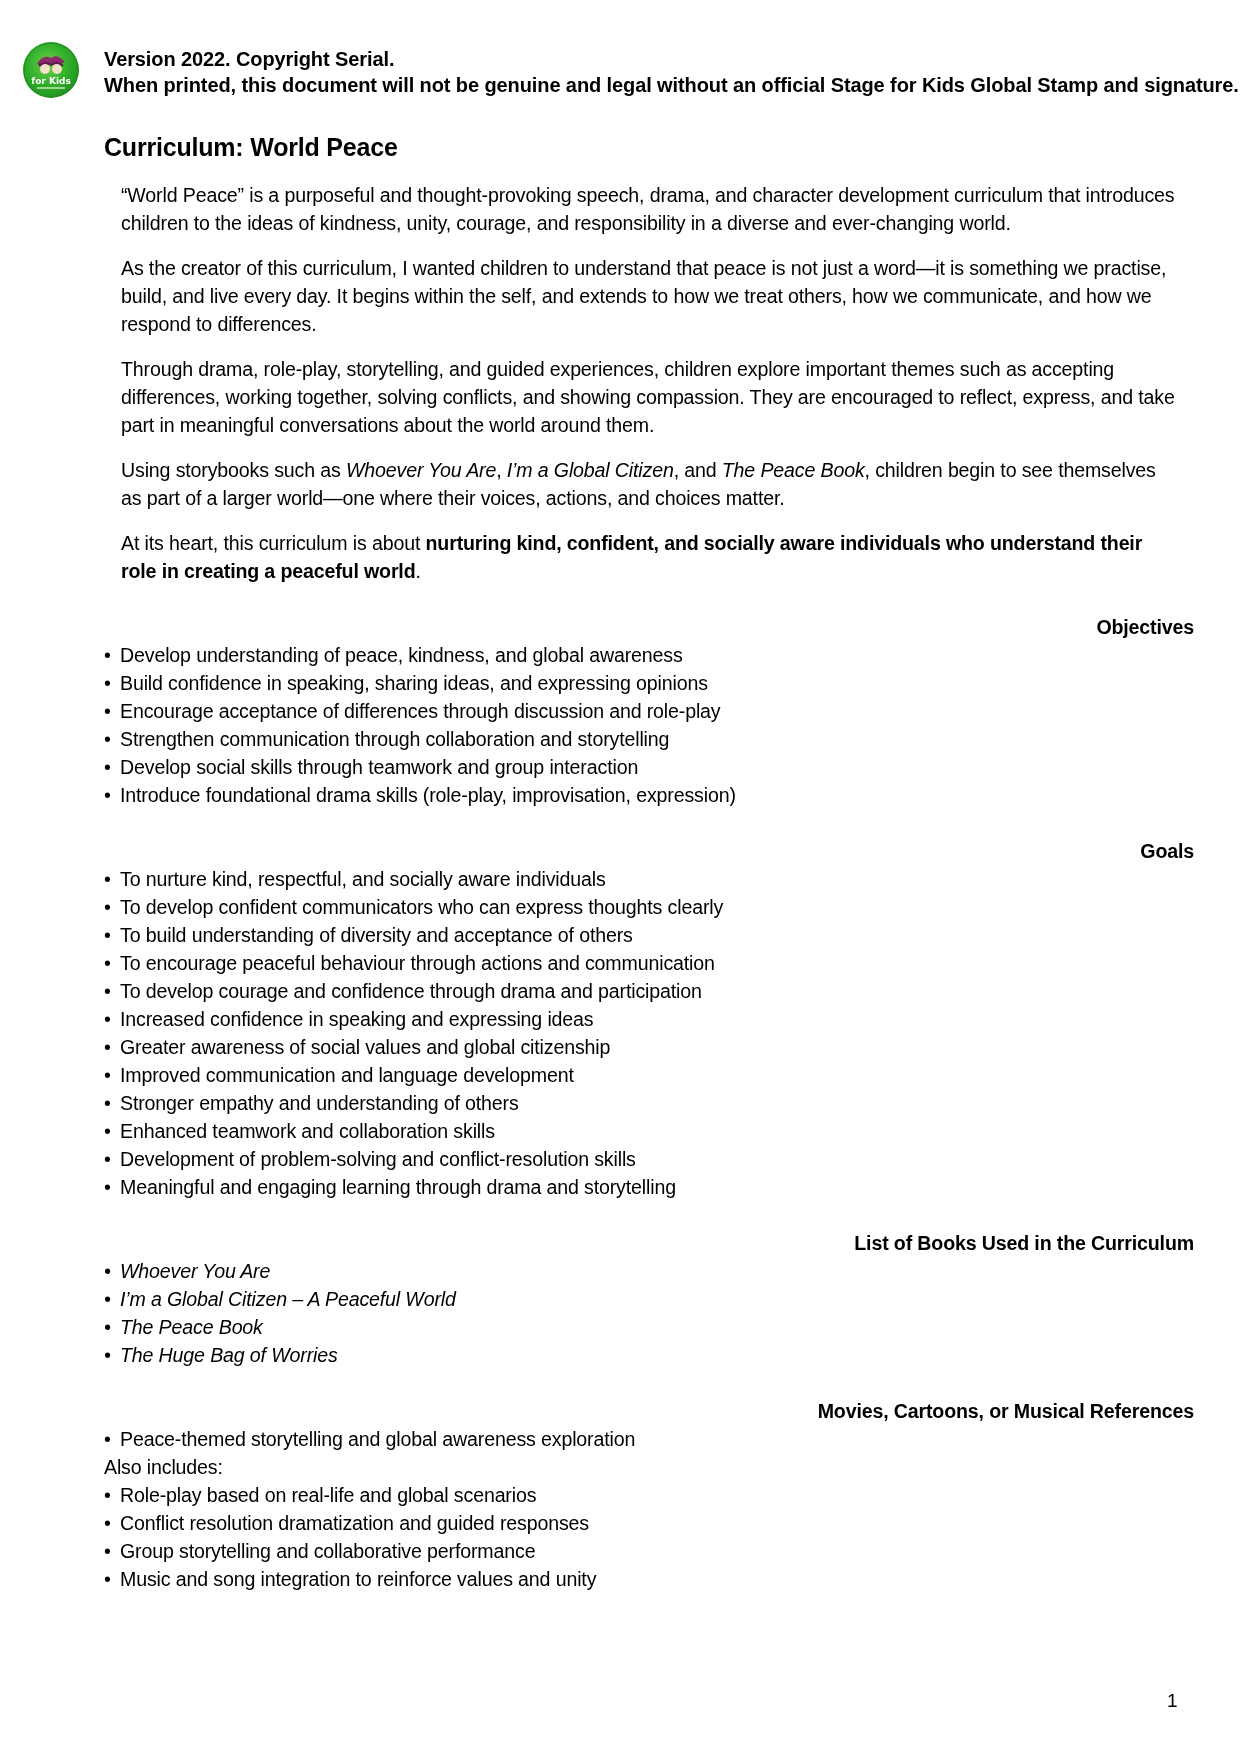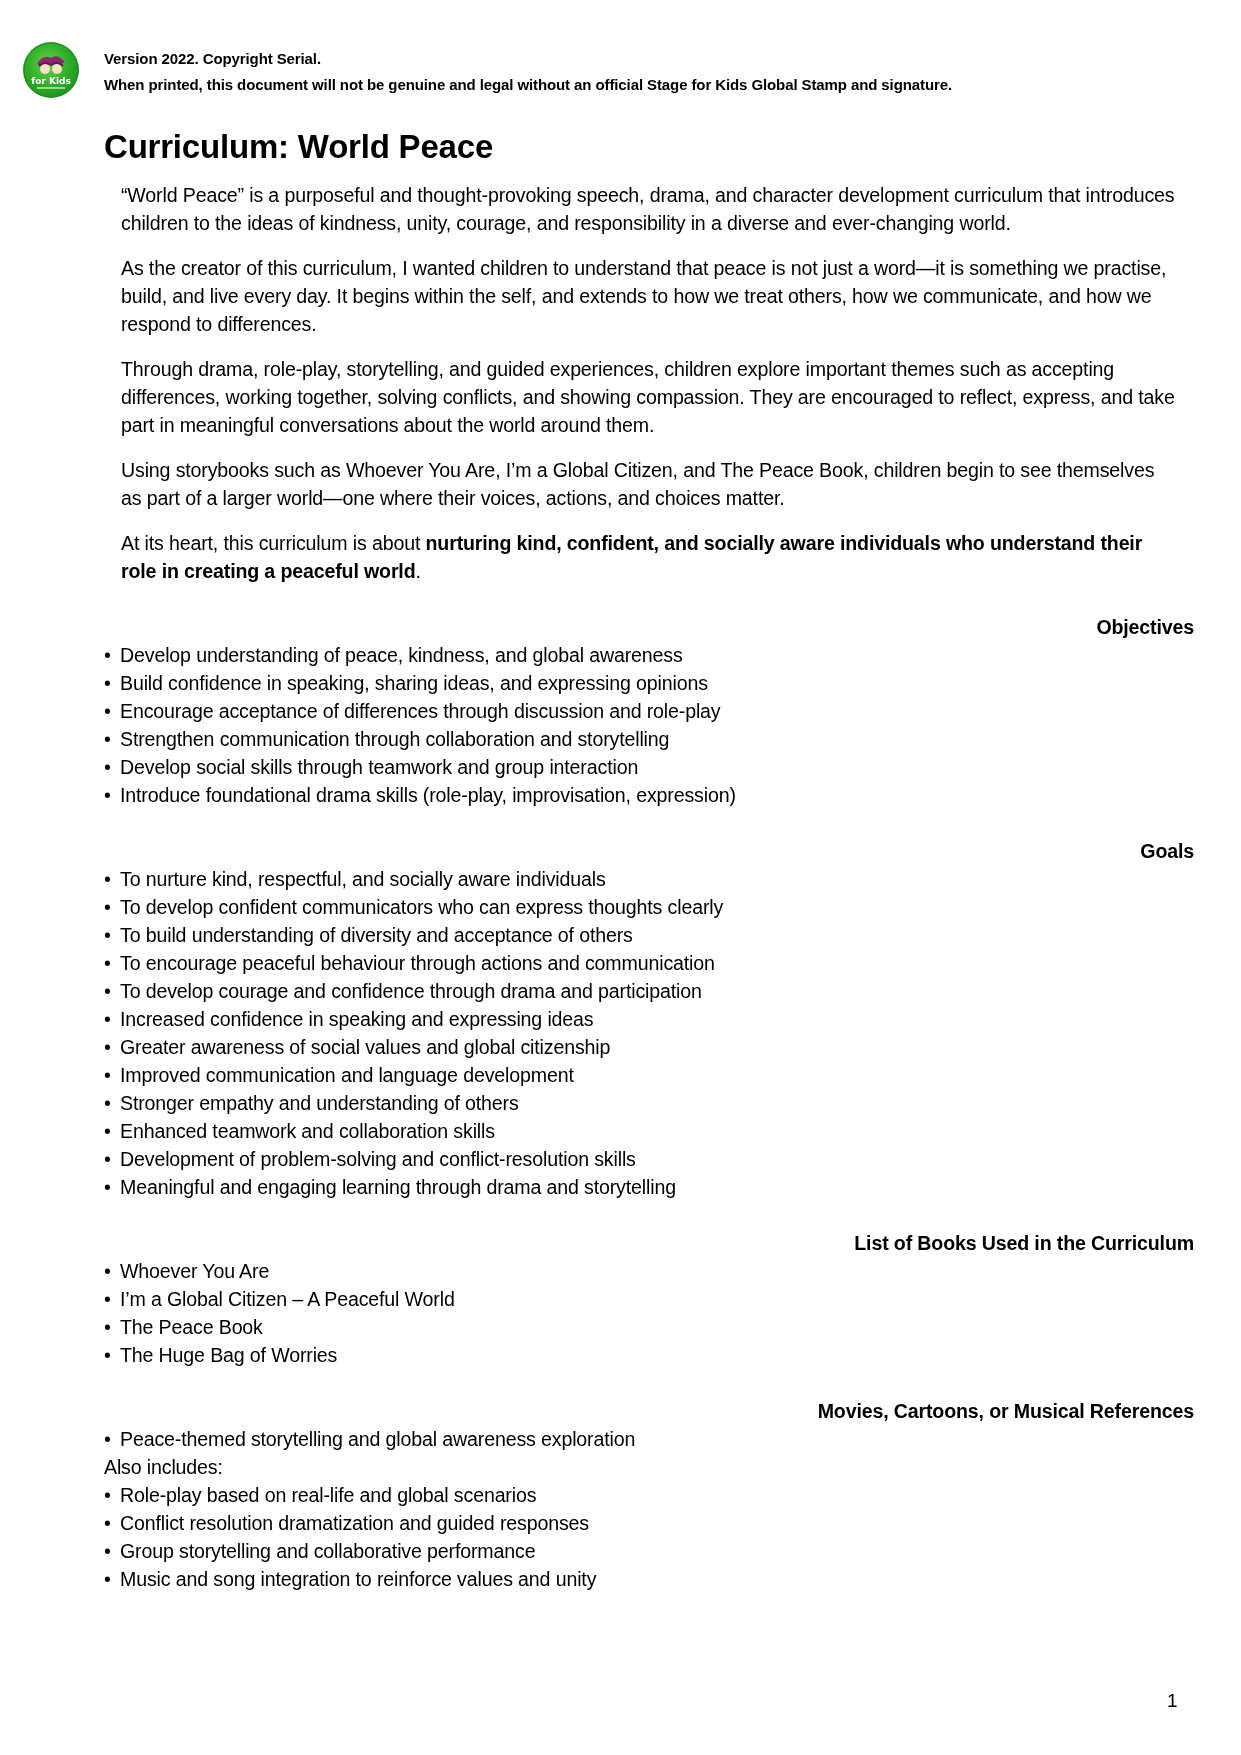--- a/index.html
+++ b/index.html
@@ -24,57 +24,57 @@
       border-radius: 50%;
       background: radial-gradient(circle at 45% 40%, #6fd34a 0%, #2fae2a 45%, #167d1a 100%);
       overflow: hidden;
     }
     .logo svg { width: 56px; height: 56px; display: block; }
     .header-lines {
       position: absolute;
       left: 104px;
       top: 46px;
       font-weight: bold;
-      font-size: 15px;
+      font-size: 20px;
       line-height: 26px;
       letter-spacing: -0.1px;
     }
     .content {
       position: absolute;
       left: 104px;
       top: 130px;
       width: 1090px;
       font-size: 19.6px;
       line-height: 28px;
       letter-spacing: -0.15px;
     }
     .doc-title {
       font-weight: bold;
-      font-size: 33px;
+      font-size: 25px;
       line-height: 34px;
       margin: 0 0 0 0;
       letter-spacing: -0.2px;
     }
     p { margin: 17px; }
     .section-title {
       font-weight: bold;
       margin-top: 28px;
       text-align: right;
     }
     ul {
       list-style: none;
       margin: 0;
       padding: 0;
     }
     li::before {
       content: "\2022";
       display: inline-block;
       width: 16px;
     }
-    .italic { }
+    .italic { font-style: italic; }
     .bold { font-weight: bold; }
     .page-number {
       position: absolute;
       left: 1167px;
       top: 1690px;
       font-size: 19px;
     }
   </style>
 </head>
 <body>

